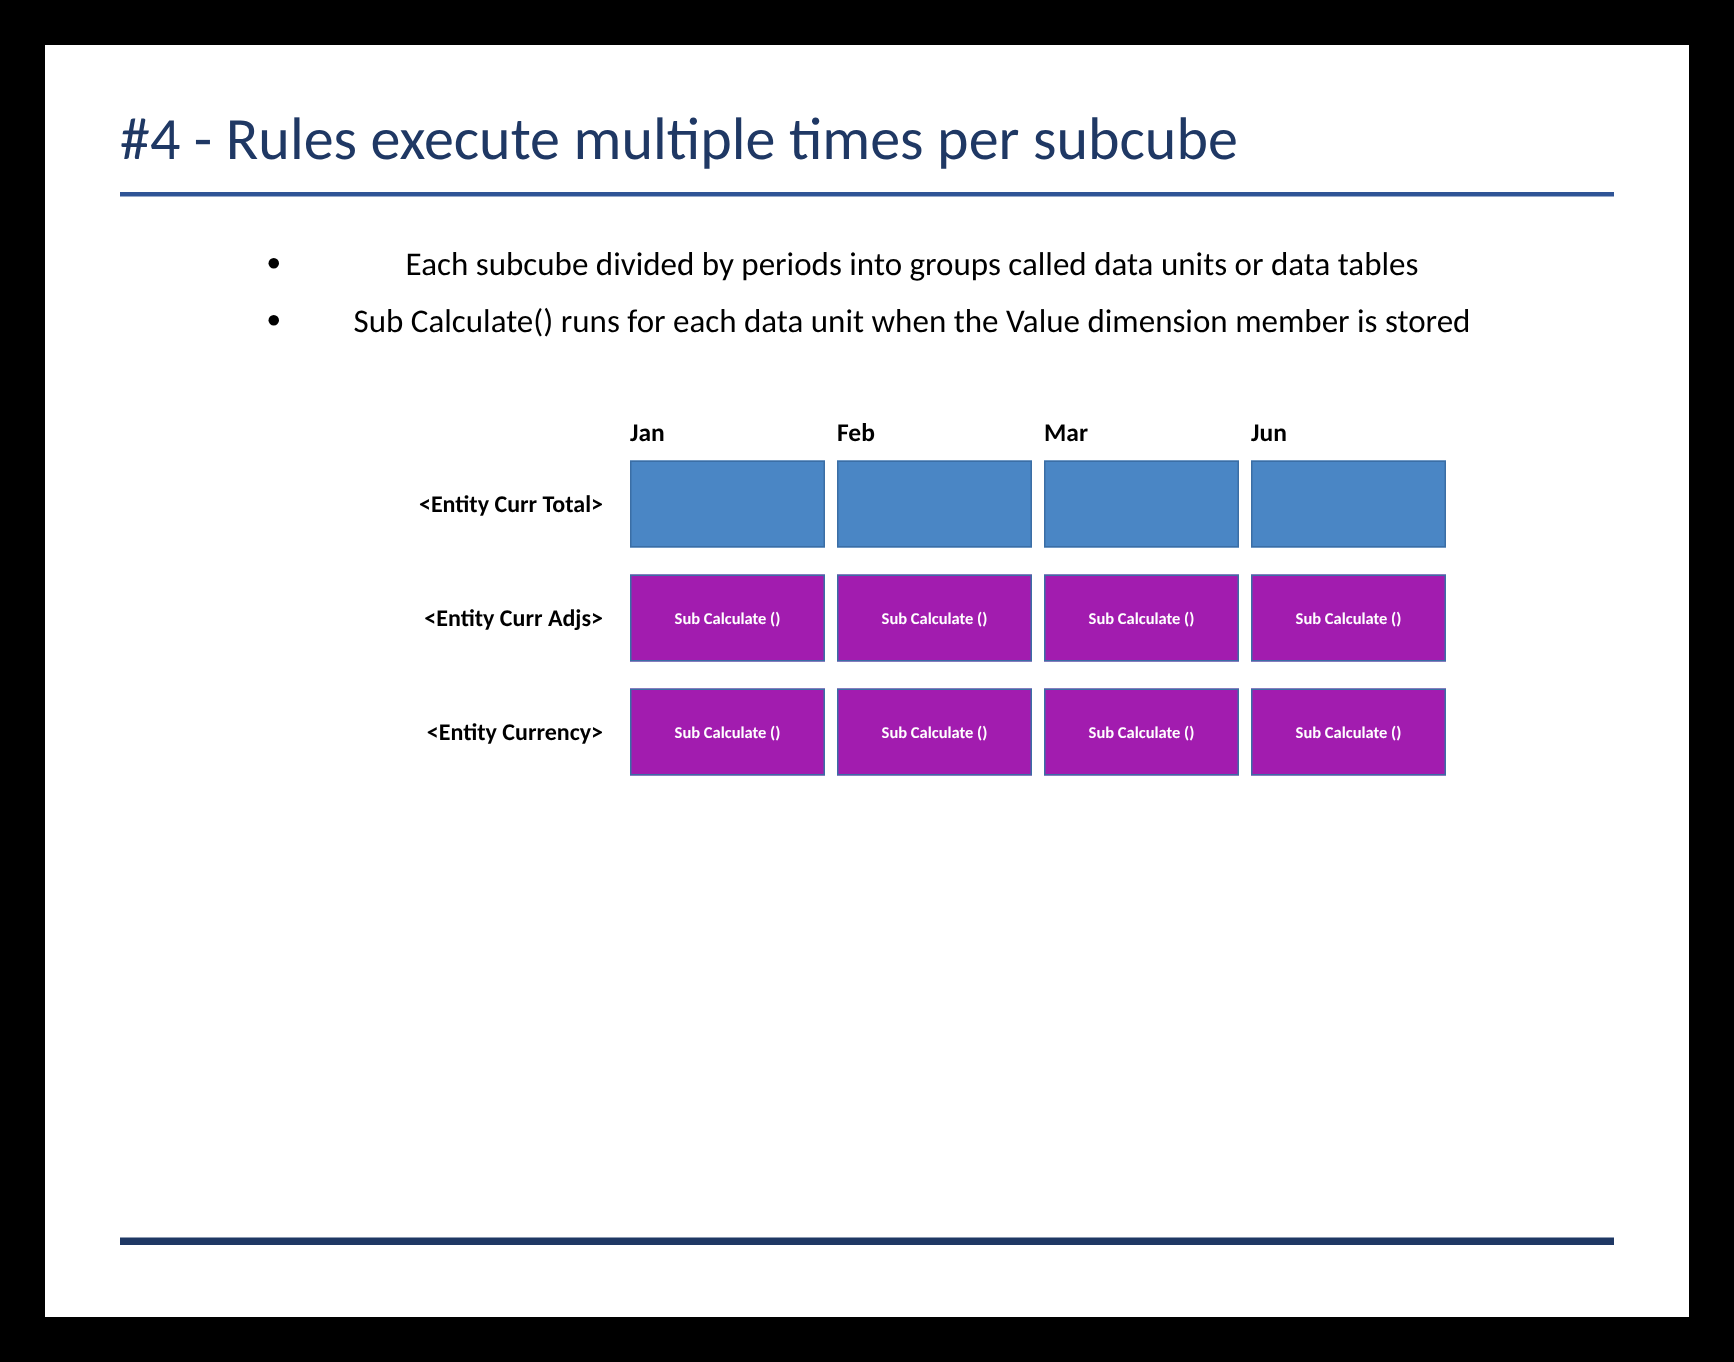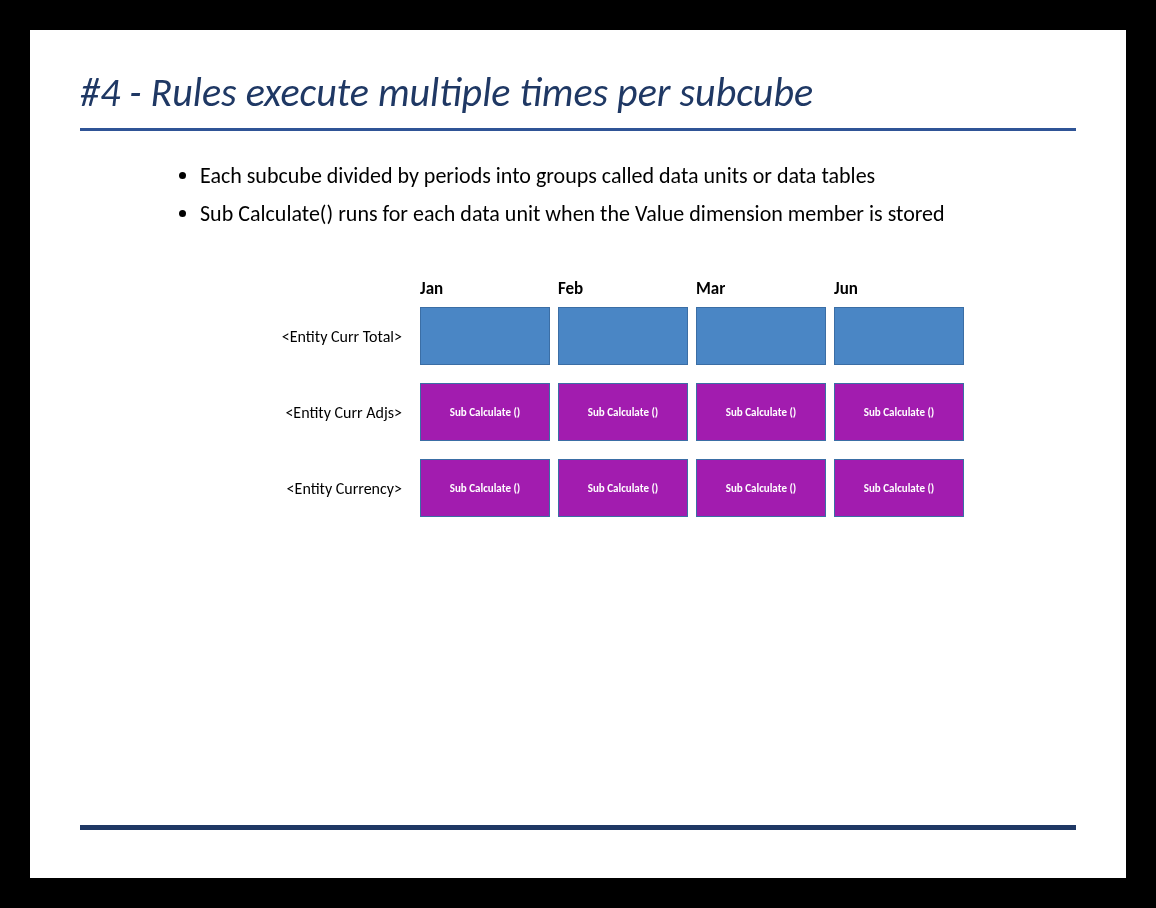--- a/index.html
+++ b/index.html
@@ -18,33 +18,33 @@
     height: 848px;
     padding: 40px 50px 30px 50px;
     position: relative;
   }
   .title {
     color: #1f3864;
     font-size: 40px;
     font-weight: 400;
     line-height: 1.15;
     margin-bottom: 12px;
-    font-style: italic;
   }
   .title-rule {
     height: 3px;
     background: #2f5496;
     margin-bottom: 30px;
   }
   .bullets {
     margin-left: 120px;
     margin-right: 60px;
     font-size: 22px;
     color: #000;
     line-height: 1.35;
+    text-align: center;
   }
   .bullets li { margin-bottom: 8px; list-style: disc; }
   .table-wrap {
     margin-top: 50px;
     margin-left: 150px;
   }
   .col-headers {
     display: flex;
     margin-left: 190px;
     margin-bottom: 8px;
@@ -56,21 +56,21 @@
     font-size: 17px;
     color: #000;
   }
   .row {
     display: flex;
     align-items: center;
     margin-bottom: 18px;
   }
   .row-label {
     width: 190px;
-    font-weight: 400;
+    font-weight: 700;
     font-size: 16px;
     color: #000;
     text-align: right;
     padding-right: 18px;
   }
   .cell {
     width: 130px;
     height: 58px;
     margin-right: 8px;
     display: flex;

